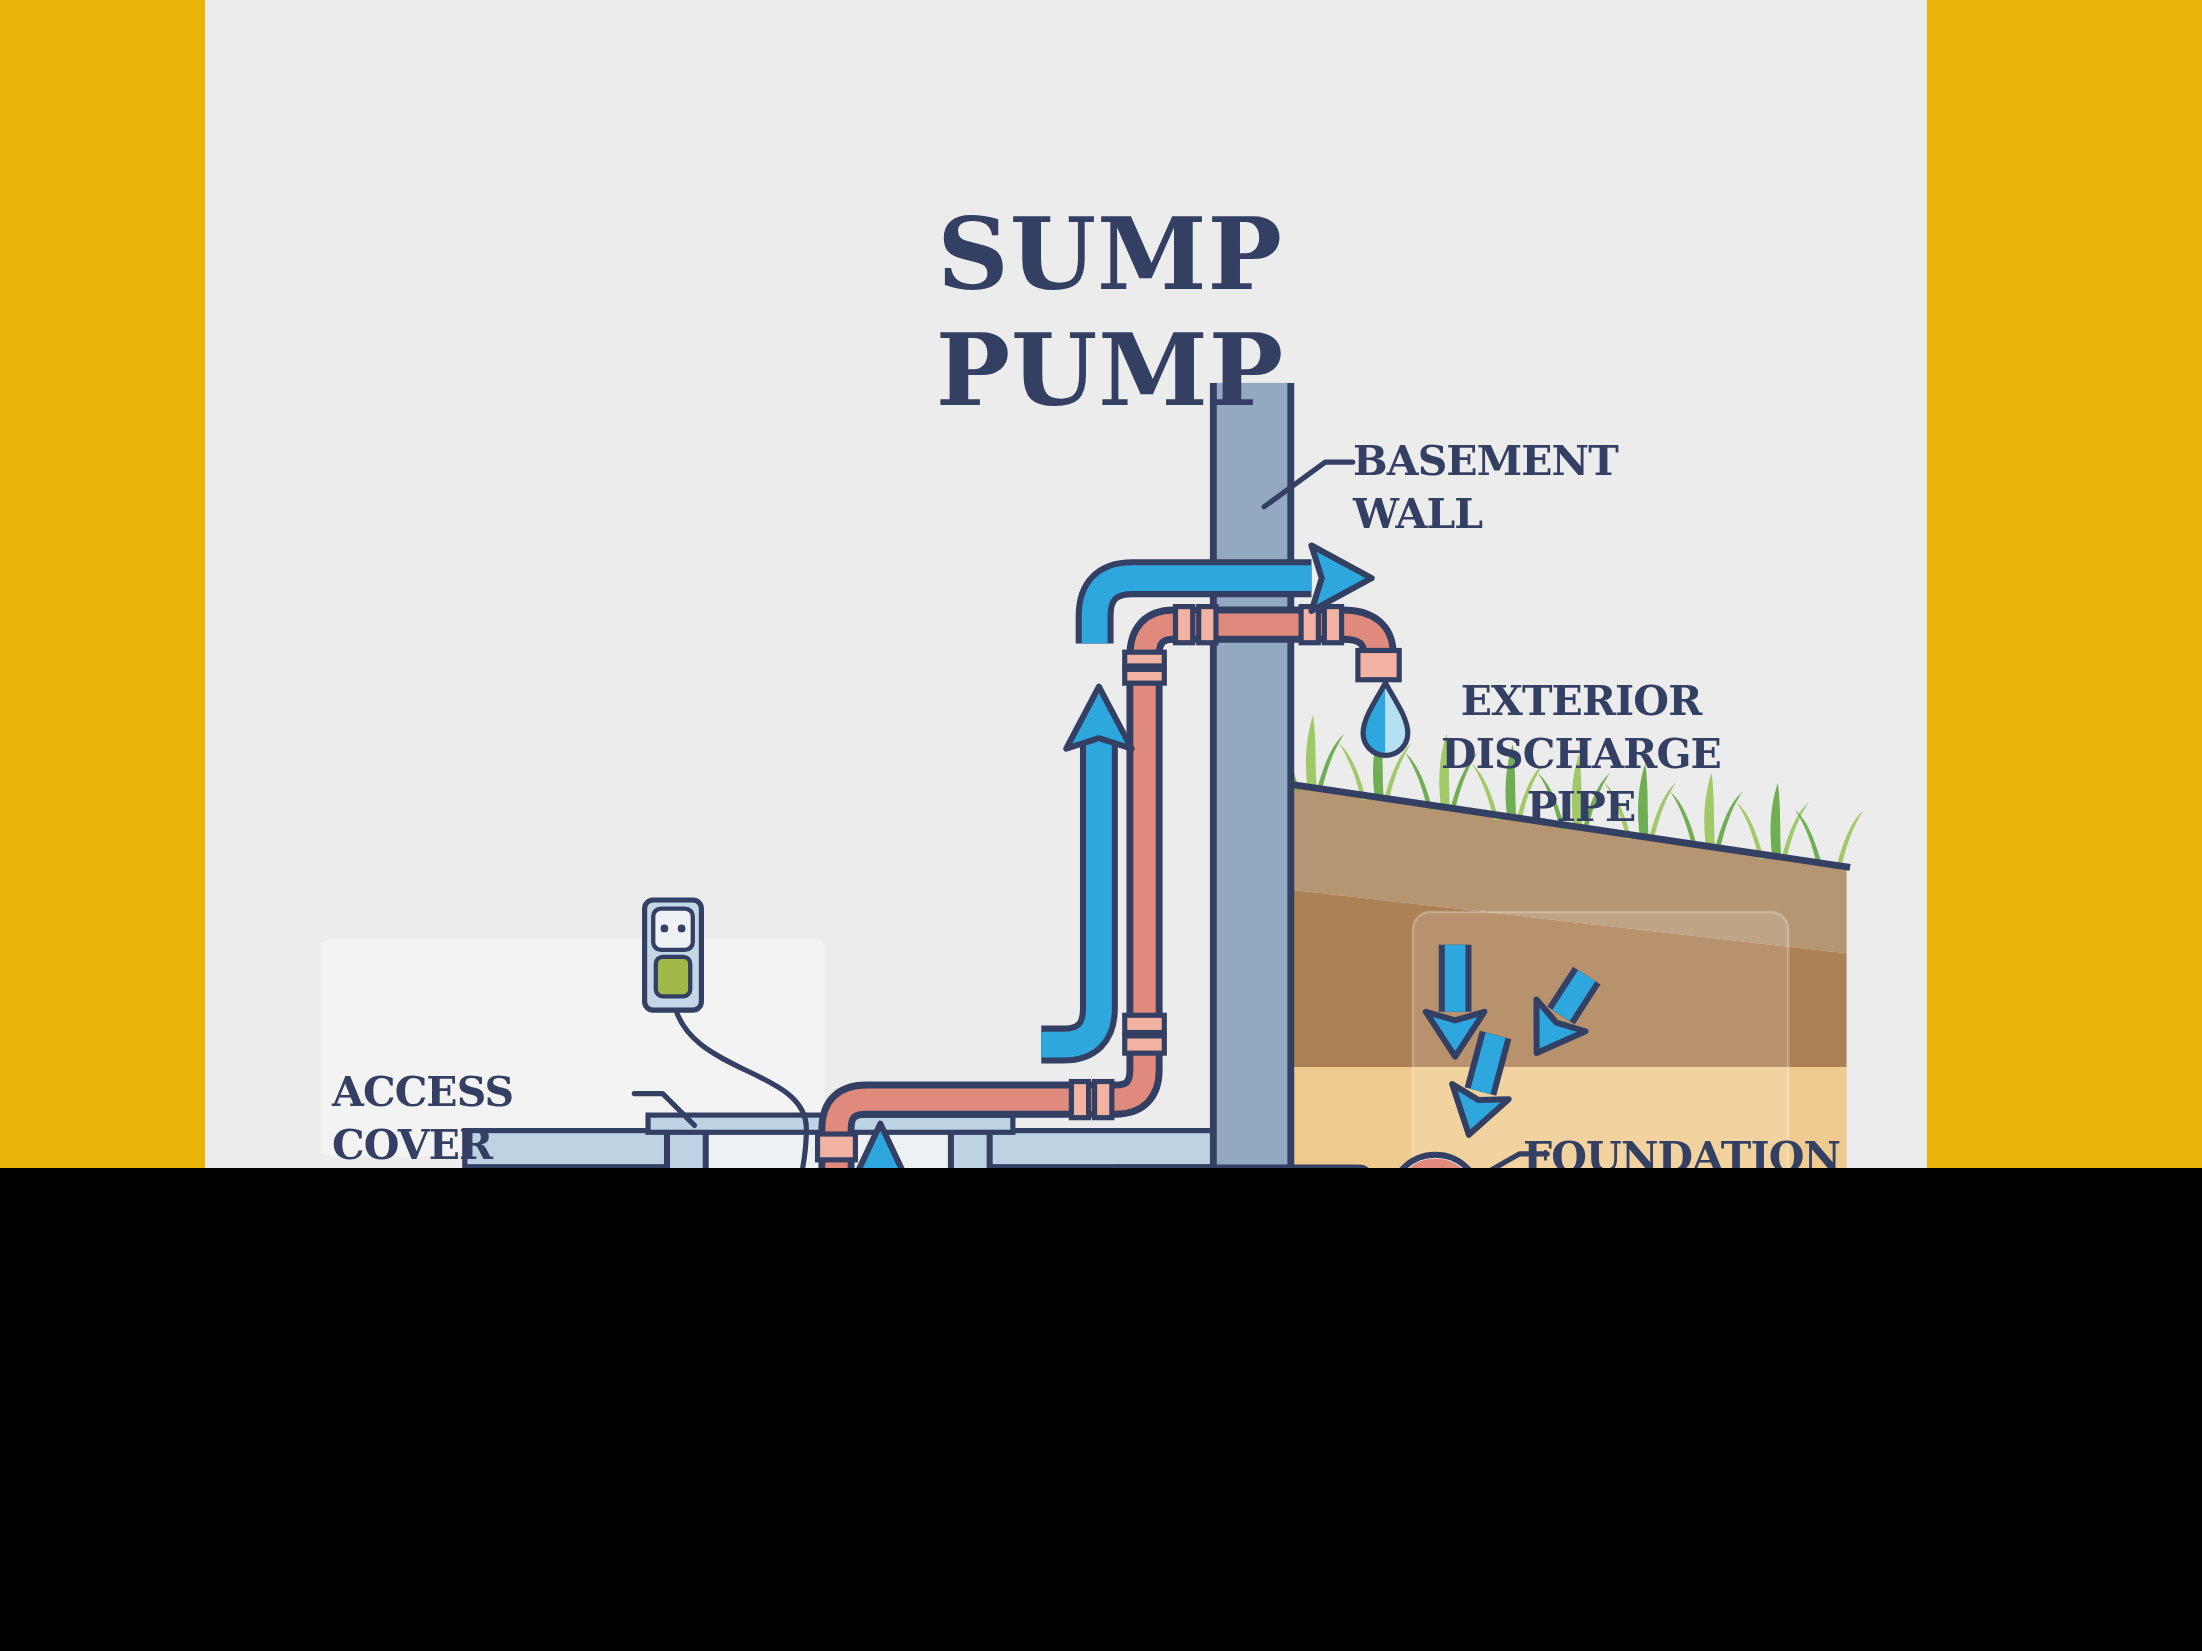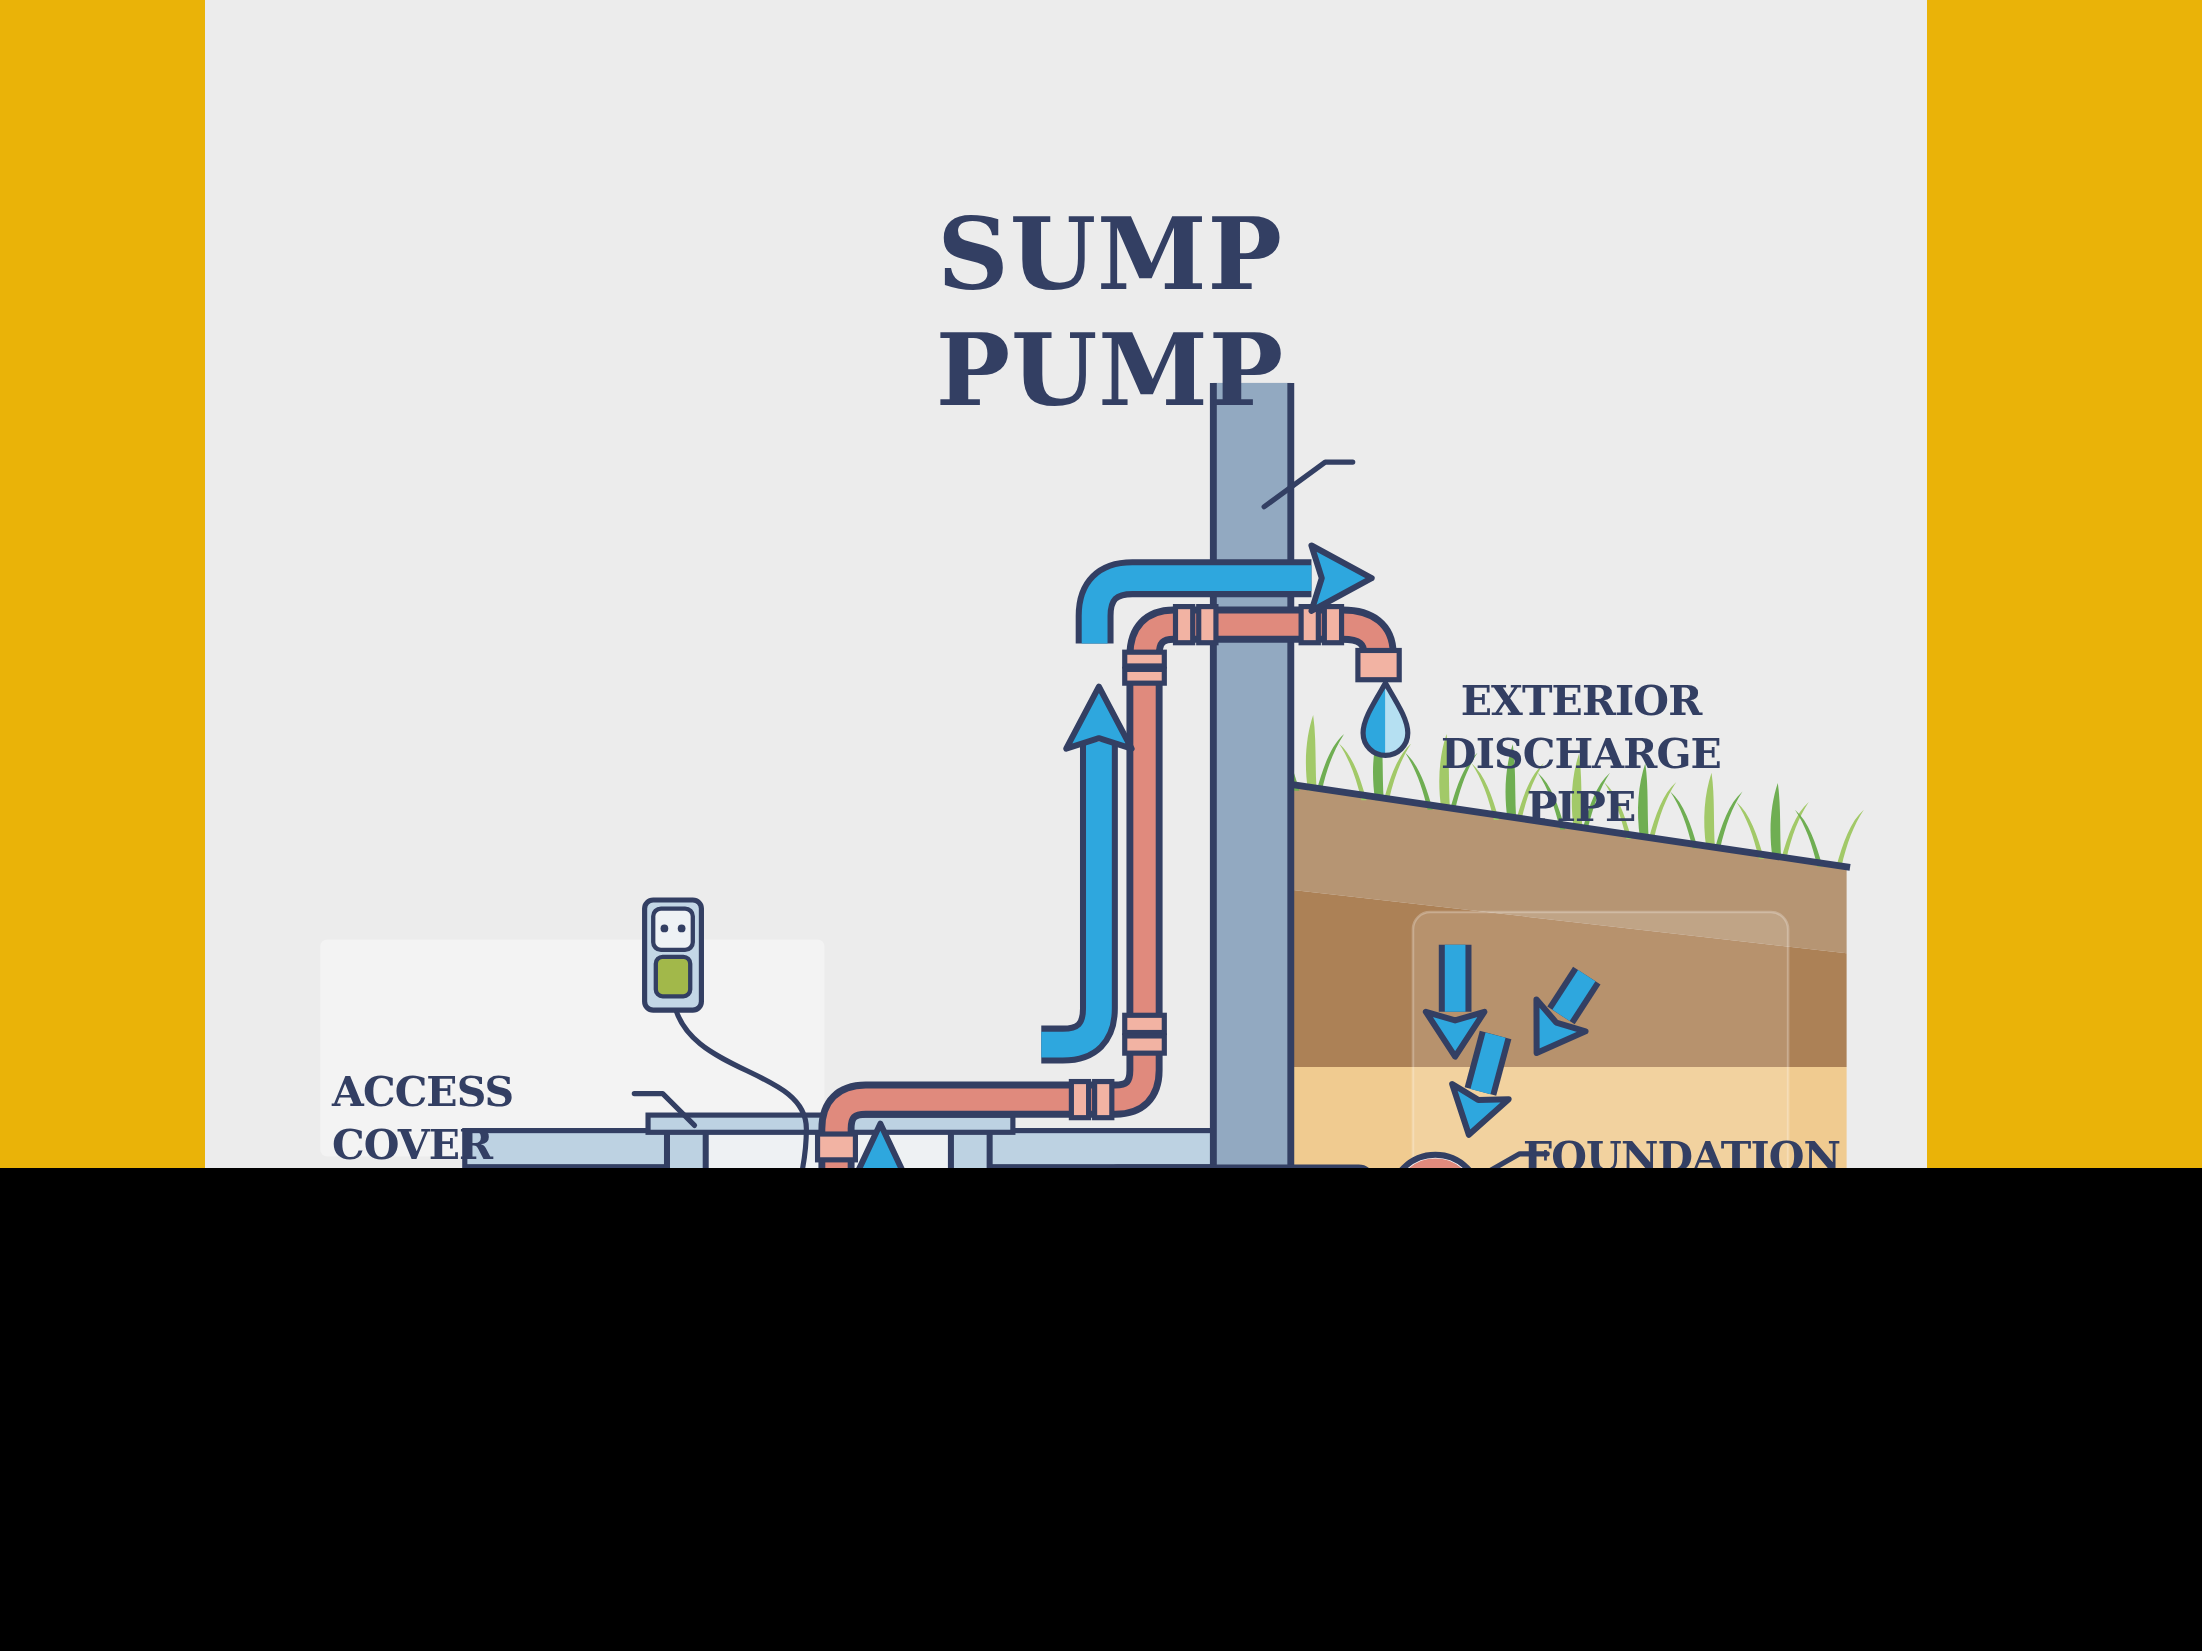--- a/index.html
+++ b/index.html
@@ -255,20 +255,21 @@
     <g>
       <path class="leader" d="M1469,589 L1540,537 H1572"></path>
       <path class="leader" d="M737,1271 H770 L807,1308"></path>
       <path class="leader" d="M1798,1341 H1766 L1685,1387"></path>
       <path class="leader" d="M1137,1612 L1204,1674 H1232"></path>
       <path class="leader" d="M990,1592 L1204,1766 H1232"></path>
     </g>
   </svg>
 
   <div class="title">SUMP PUMP</div>
+  <div class="lbl" style="left:1353px;top:435px;width:396px;">BASEMENT WALL</div>
   <div class="lbl" style="left:332px;top:1066px;width:310px;">ACCESS COVER</div>
   <div class="lbl center" style="left:1409px;top:675px;width:344px;">EXTERIOR
 DISCHARGE PIPE</div>
   <div class="lbl center" style="left:1523px;top:1131px;width:275px;">FOUNDATION
 DRAIN</div>
   <div class="lbl" style="left:1064px;top:1500px;width:310px;">SUMP PUMP</div>
 </div>
 
 
 </body></html>

